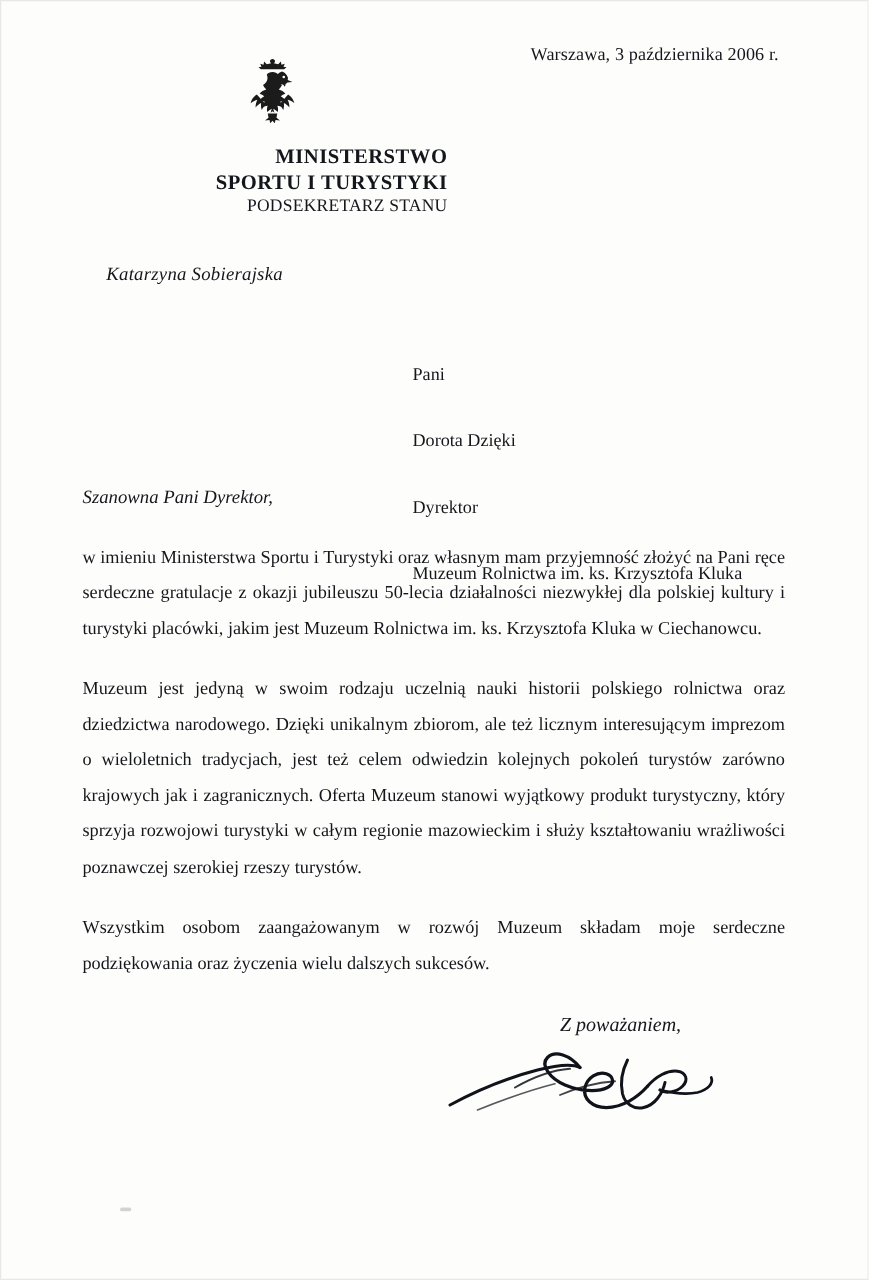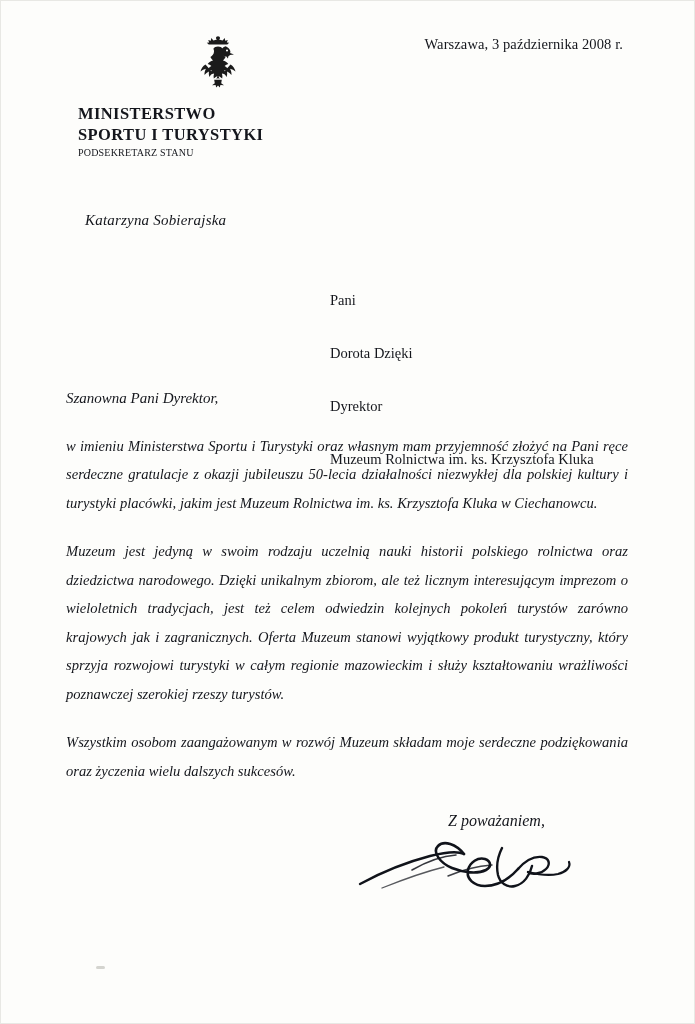--- a/index.html
+++ b/index.html
@@ -32,39 +32,39 @@
     top: 36px;
     right: 72px;
     font-size: 14.5px;
     letter-spacing: 0.1px;
     white-space: nowrap;
   }
 
   .letterhead {
     position: absolute;
     left: 78px;
-    top: 33px;
+    top: 44px;
     width: 280px;
-    text-align: left;
+    text-align: right;
   }
   .eagle {
     width: 68px;
     height: 62px;
     margin: 0 auto;
     display: block;
   }
   .ministry-name {
     margin-top: 8px;
     font-size: 16.5px;
     font-weight: bold;
     line-height: 1.28;
     letter-spacing: 0.4px;
   }
   .ministry-sub {
-    font-size: 10px;
+    font-size: 14px;
     line-height: 1.3;
     letter-spacing: 0.2px;
     margin-top: 1px;
   }
   .official-name {
     position: absolute;
     left: 85px;
     top: 196px;
     font-size: 15px;
     font-style: italic;
@@ -95,21 +95,20 @@
     top: 432px;
     width: 562px;
     font-size: 14.6px;
     line-height: 1.95;
     text-align: justify;
   }
   .body p {
     margin: 0 0 20px 0;
     text-align: justify;
     text-justify: inter-word;
-    font-style: italic;
   }
   .body p:last-child { margin-bottom: 0; }
 
   .closing {
     position: absolute;
     left: 448px;
     top: 812px;
     font-size: 16px;
     font-style: italic;
   }
@@ -132,21 +131,21 @@
     background: #c9c9c4;
     border-radius: 2px;
     opacity: 0.8;
   }
 </style>
 </head>
 <body>
 
 <div class="page">
 
-  <div class="date-line">Warszawa, 3 października 2008 r.</div>
+  <div class="date-line">Warszawa, 3 października 2006 r.</div>
 
   <div class="letterhead">
     <span class="eagle">
       <svg viewBox="0 0 68 62" xmlns="http://www.w3.org/2000/svg" aria-hidden="true">
         <g fill="#1b1b1b">
 
           <path d="M34 3.2c1.2 0 2 .8 2 1.8 0 .7-.4 1.2-1 1.5l3.6.9 2.1-2.3.5 2.6 2.6-.7-1 2.4 2.4.3-1.9 1.7H24.7l-1.9-1.7 2.4-.3-1-2.4 2.6.7.5-2.6 2.1 2.3 3.6-.9c-.6-.3-1-.8-1-1.5 0-1 .8-1.8 2-1.8z"></path>
 
           <path d="M41.7 13.2c2.4 1 4 2.7 4.6 4.8.2.7.1 1.4-.2 1.9l3.9 1.6-4.1.5c-.3.5-.8.9-1.4 1.1l-.6 2.3-1.5-1.8c-1.1.1-2.2-.2-3.2-.9-1.5-1.1-2.3-2.8-2.2-4.5.1-2.1 1.9-4.2 4.7-5zm1.3 3.3a1.05 1.05 0 1 0 0 2.1 1.05 1.05 0 0 0 0-2.1z"></path>
 

